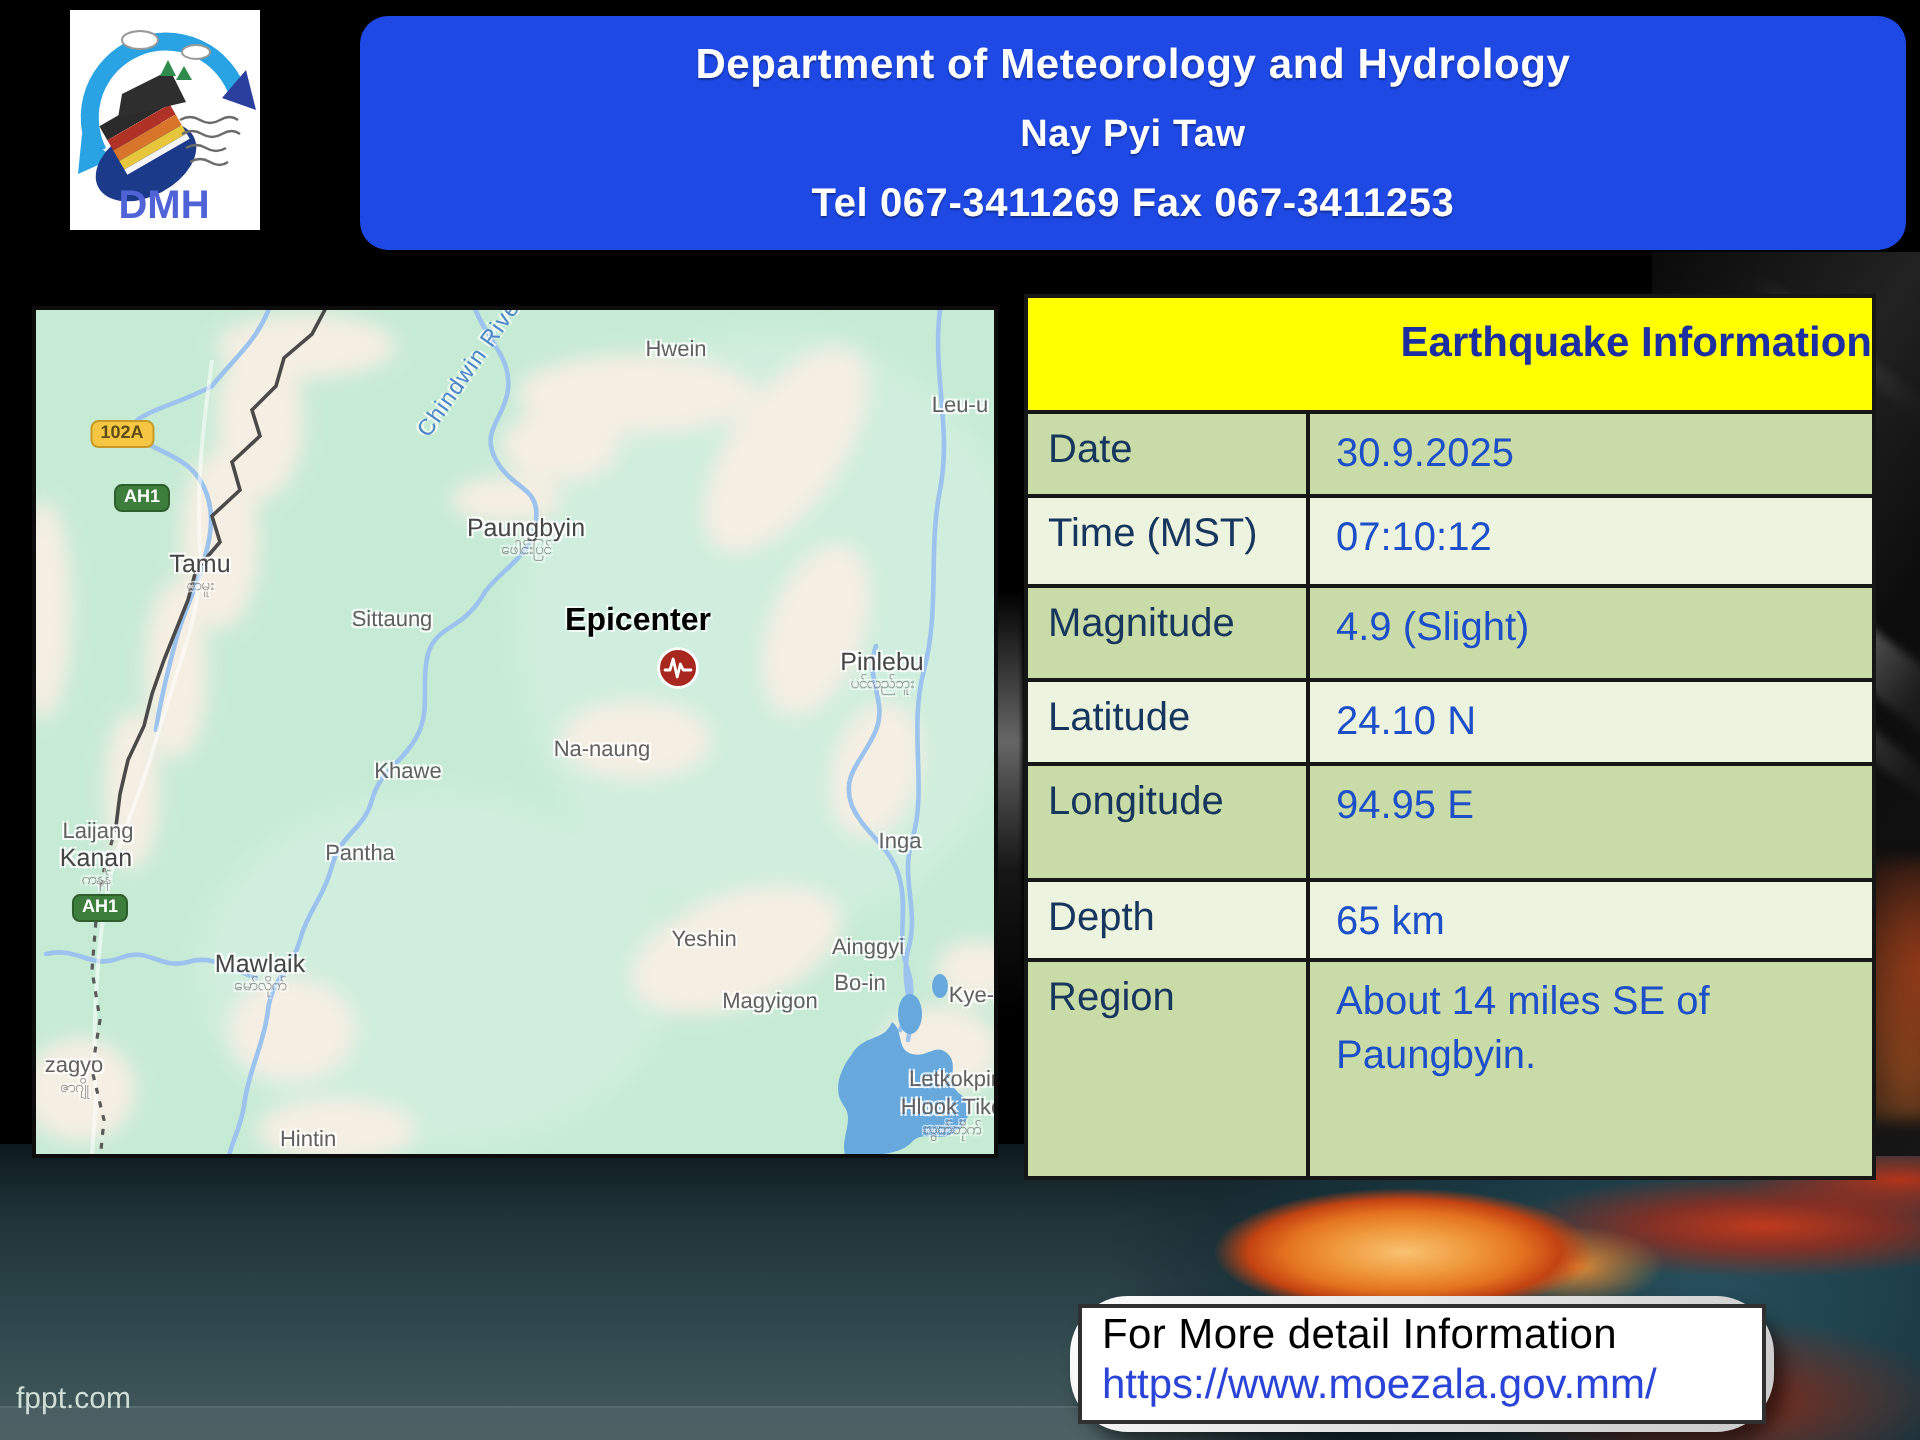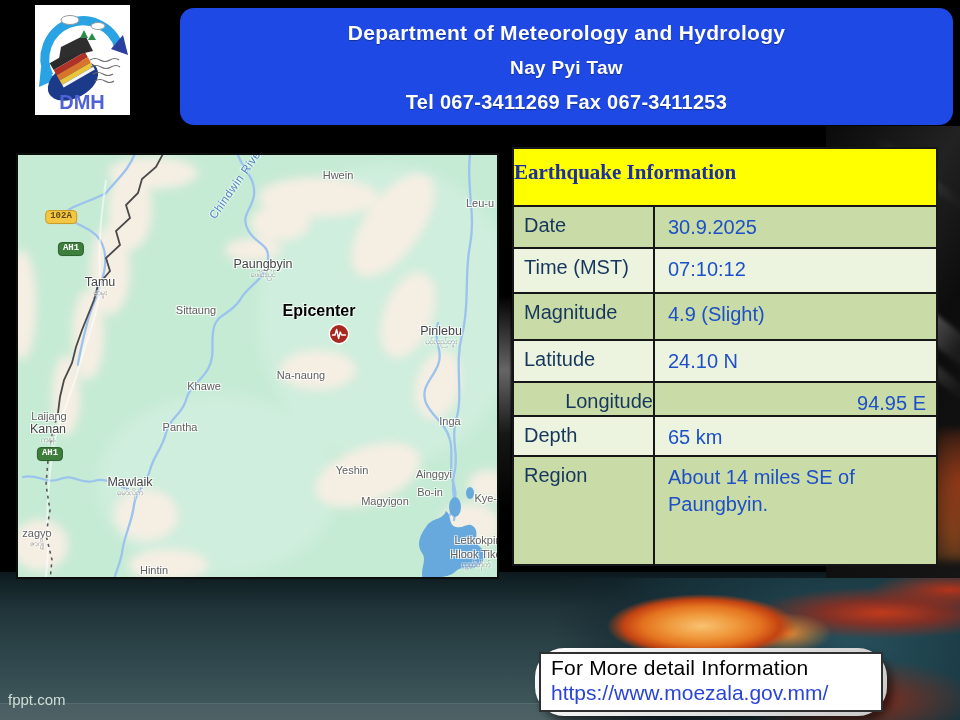--- a/index.html
+++ b/index.html
@@ -51,45 +51,45 @@
   .map{position:absolute;left:16px;top:153px;width:483px;height:426px;border:2px solid #0d0d0d;
     box-sizing:border-box;background:#c6ebd5;overflow:hidden;}
   .map svg.terrain{position:absolute;left:0;top:0;}
   .place{position:absolute;transform:translate(-50%,-50%);text-align:center;white-space:nowrap;
     color:#616161;font-size:11px;line-height:1.05;
     text-shadow:-1px -1px 0 rgba(255,255,255,.85),1px -1px 0 rgba(255,255,255,.85),
                 -1px 1px 0 rgba(255,255,255,.85),1px 1px 0 rgba(255,255,255,.85);}
   .place.town{font-size:12.5px;color:#454545;}
   .pmy{font-size:8px;color:#7a7a7a;letter-spacing:-.5px;opacity:.8;filter:blur(.2px);}
   .badge{position:absolute;transform:translate(-50%,-50%);font-size:9px;font-weight:700;
-    padding:1px 4px;border-radius:4px;line-height:1.1;font-family:Liberation Mono, monospace;}
+    padding:1px 4px;border-radius:4px;line-height:1.1;}
   .route-yellow{background:#f5c642;border:1px solid #c79a28;color:#5f4c16;}
   .route-green{background:#3d7e3c;border:1px solid #2d5e2c;color:#fff;}
   .epi-label{position:absolute;transform:translate(-50%,-50%);font-size:16px;font-weight:700;
     color:#000;white-space:nowrap;
     text-shadow:-1px -1px 0 rgba(255,255,255,.7),1px 1px 0 rgba(255,255,255,.7);}
   .epi-marker{position:absolute;transform:translate(-50%,-50%);width:22px;height:22px;}
   .river-label{position:absolute;transform:translate(-50%,-50%) rotate(-55deg);font-size:11.5px;
     color:#4f86c8;white-space:nowrap;letter-spacing:.5px;
     text-shadow:-1px -1px 0 rgba(255,255,255,.7),1px 1px 0 rgba(255,255,255,.7);}
 
   
   .eq{position:absolute;left:512px;top:147px;width:426px;border:2px solid #161616;
     box-sizing:border-box;background:#ecf4e0;}
   .eq-title{height:58px;background:#ffff00;border-bottom:2px solid #161616;color:#1b2fa3;
-    font-size:21px;font-weight:700;text-align:left;padding-top:11px;box-sizing:border-box;font-family:Liberation Serif, serif;}
+    font-size:21px;font-weight:700;text-align:right;padding-top:11px;box-sizing:border-box;}
   .eq-row{display:flex;border-bottom:2px solid #161616;box-sizing:border-box;}
   .eq-row:last-child{border-bottom:none;}
   .eq-row:nth-child(odd){background:#c9dba6;}
   .eq-row:nth-child(even){background:#ecf4e0;}
   .eq-row:nth-child(1){height:42px;}
   .eq-row:nth-child(2){height:45px;}
   .eq-row:nth-child(3){height:47px;}
   .eq-row:nth-child(4){height:42px;}
-  .eq-row:nth-child(5){height:34px;text-align:right;}
+  .eq-row:nth-child(5){height:58px;}
   .eq-row:nth-child(6){height:40px;}
   .eq-row:nth-child(7){height:107px;}
   .eq-label{width:141px;border-right:2px solid #161616;padding:7px 0 0 10px;color:#17365d;
     font-size:20px;box-sizing:border-box;}
   .eq-value{flex:1;padding:7px 10px 0 13px;color:#1d50c8;font-size:20px;line-height:1.35;}
 
   
   .info{position:absolute;left:535px;top:648px;width:352px;box-sizing:border-box;
     background:linear-gradient(135deg,#fdfdfd,#c9c9c9);padding:4px;
     box-shadow:5px 6px 9px rgba(0,0,0,.55);border-radius:29px;}

